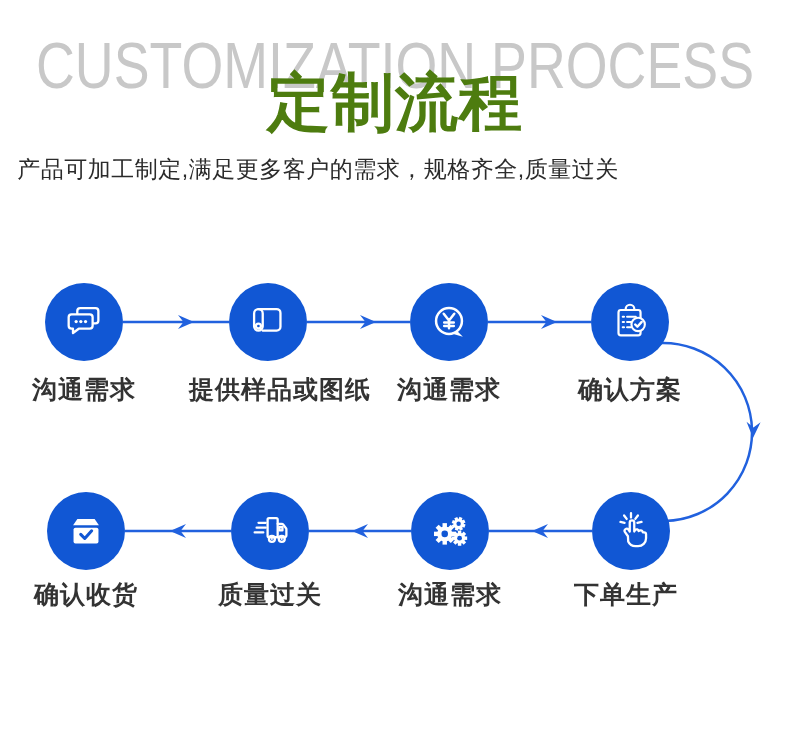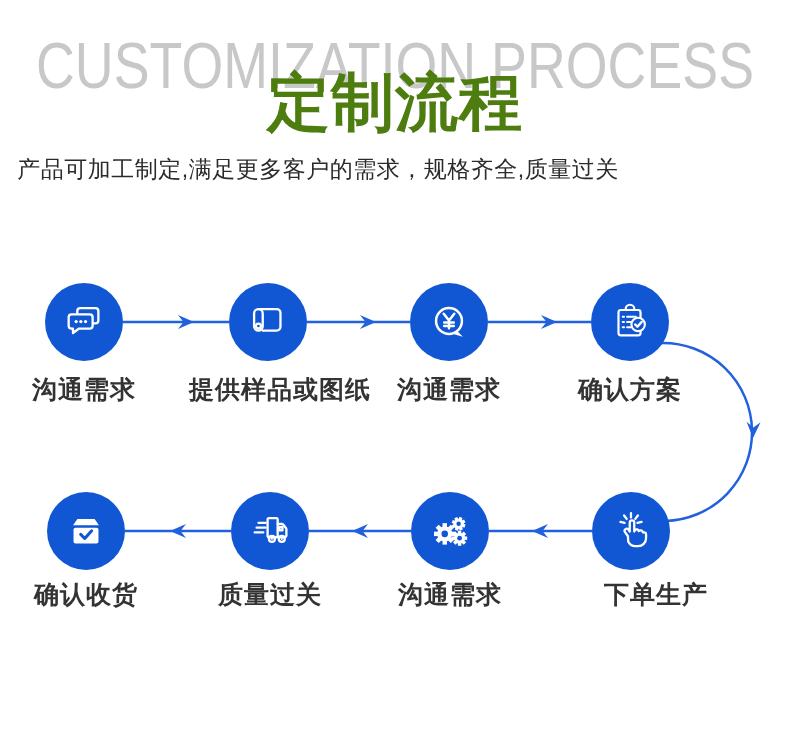--- a/index.html
+++ b/index.html
@@ -120,21 +120,21 @@
 <div class="step-label" style="left:510px;top:373px">确认方案</div>
 
 <div class="step-circle" style="left:592px;top:492px">
   <svg class="icon" width="46" height="46" viewBox="0 0 48 48">
     <g stroke="#fff" stroke-width="2.4" fill="none" stroke-linecap="round" stroke-linejoin="round">
       <path d="M24 5.5 V10 M16.8 7.8 l2.7 3.6 M31.2 7.8 l-2.7 3.6 M13 14.5 l4.3 1 M35 14.5 l-4.3 1"></path>
       <path d="M20.8 29.5 l-3.2 -4.6 a2.2 2.2 0 0 1 3.6 -2.5 l1.5 2.2 V15.2 a2.35 2.35 0 0 1 4.7 0 v9.3 l1.1 -1.7 a2.1 2.1 0 0 1 3.5 1.2 l1.5 -0.6 a2 2 0 0 1 2.6 1.2 l0.3 0.9 h1.3 a2 2 0 0 1 2 2 v4 a8.3 8.3 0 0 1 -8.3 8.3 h-2.7 a8.3 8.3 0 0 1 -7.6 -4.9 z"></path>
     </g>
   </svg>
 </div>
-<div class="step-label" style="left:536px;top:578px">下单生产</div>
+<div class="step-label" style="left:506px;top:578px">下单生产</div>
 
 <div class="step-circle" style="left:411px;top:492px">
   <svg class="icon" width="46" height="46" viewBox="0 0 48 48">
     <g fill="#fff">
       <g>
         <rect x="16.2" y="15.8" width="4.6" height="5" transform="rotate(0 18.5 27)"></rect>
         <rect x="16.2" y="15.8" width="4.6" height="5" transform="rotate(45 18.5 27)"></rect>
         <rect x="16.2" y="15.8" width="4.6" height="5" transform="rotate(90 18.5 27)"></rect>
         <rect x="16.2" y="15.8" width="4.6" height="5" transform="rotate(135 18.5 27)"></rect>
         <rect x="16.2" y="15.8" width="4.6" height="5" transform="rotate(180 18.5 27)"></rect>

